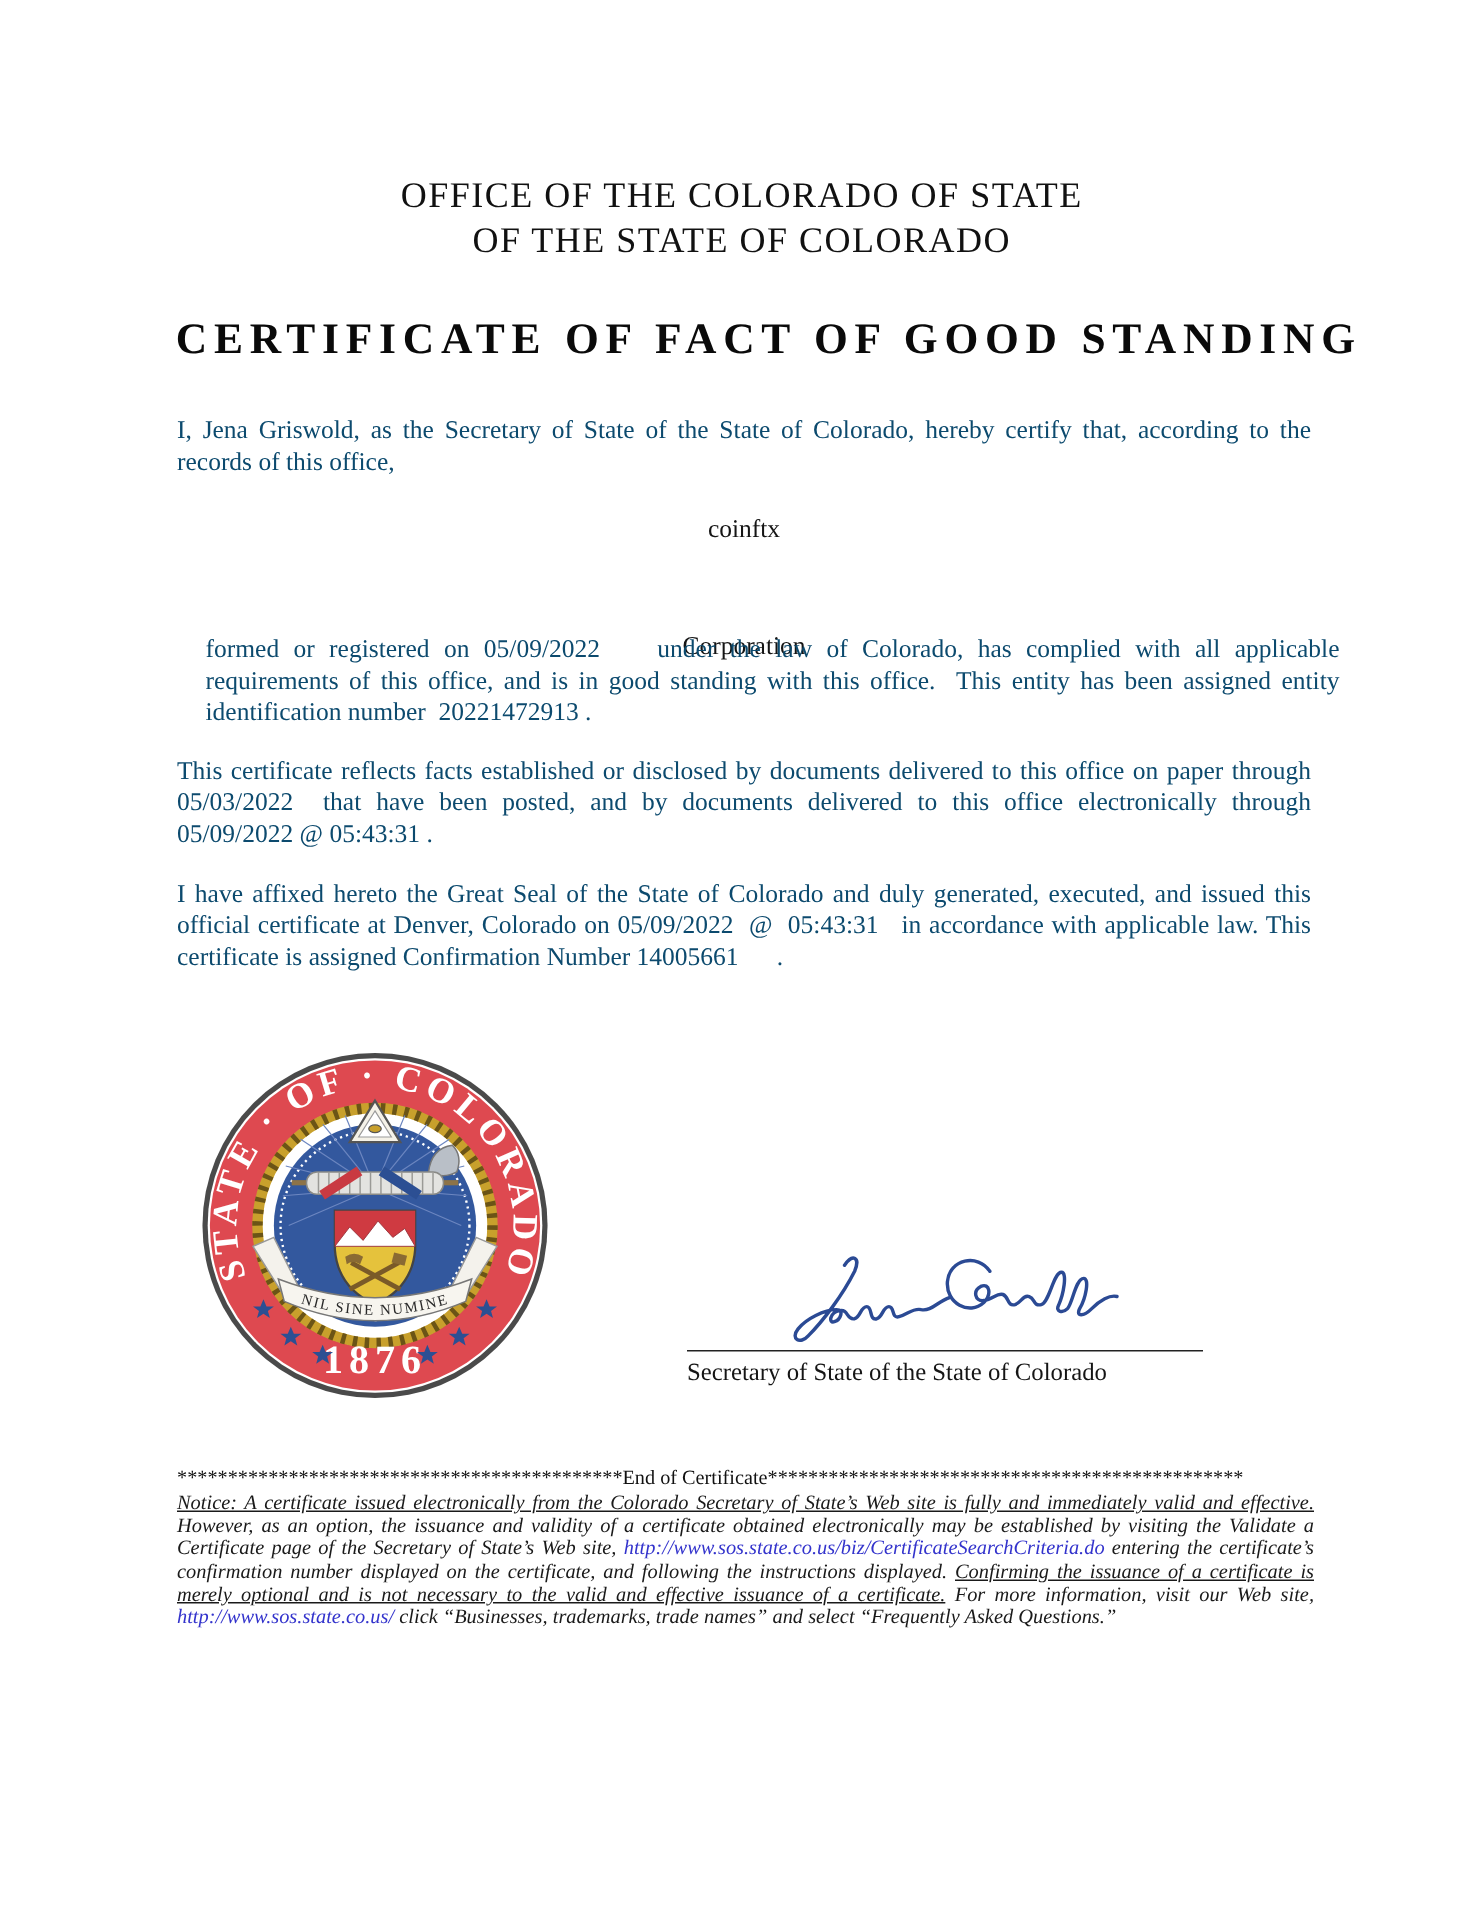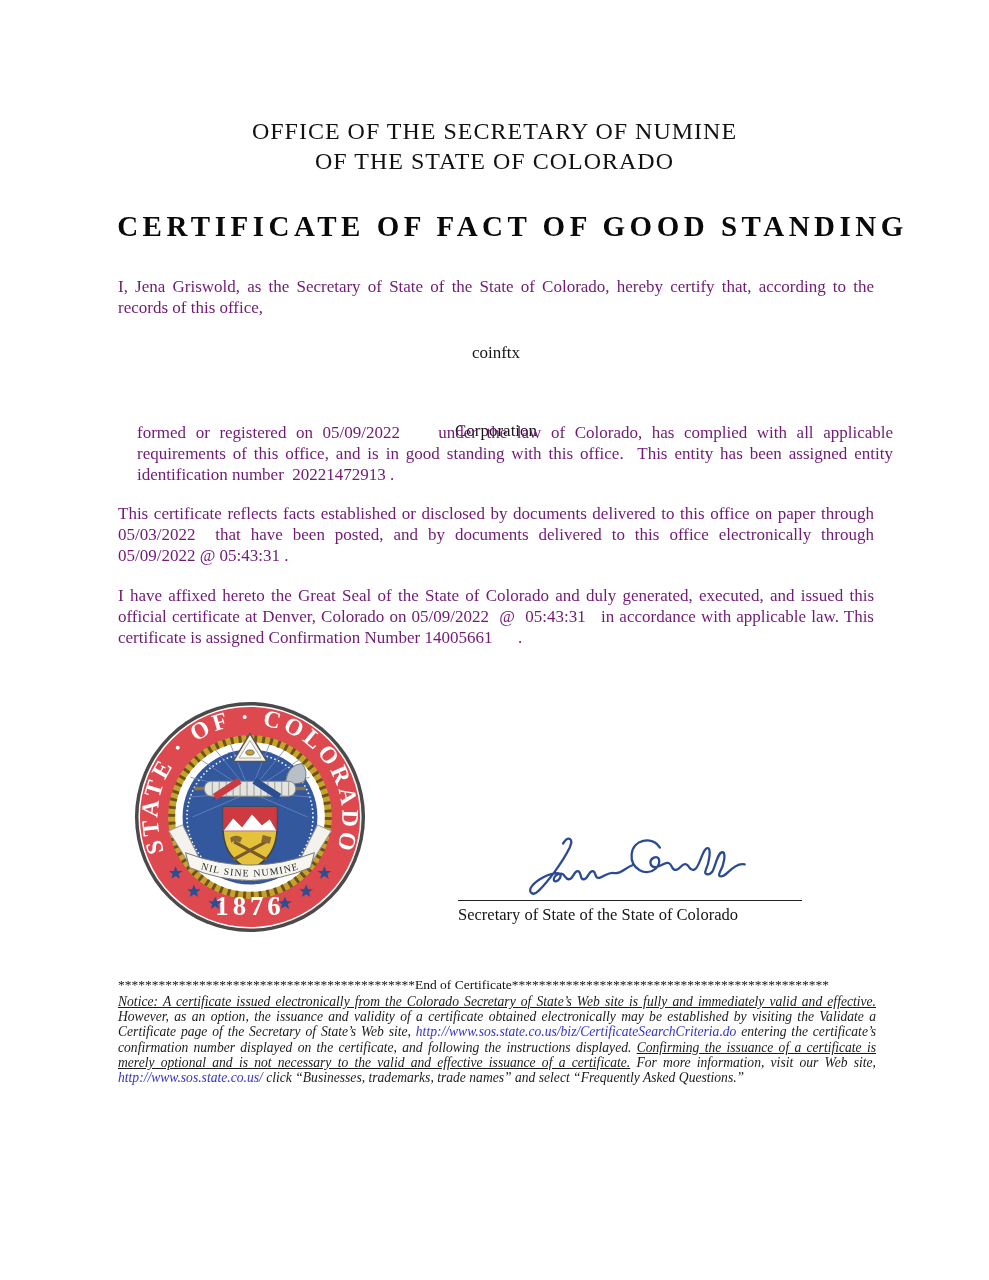--- a/index.html
+++ b/index.html
@@ -32,21 +32,21 @@
     white-space: nowrap;
     margin-left: 36px;
   }
   .para {
     position: absolute;
     left: 118px;
     width: 756px;
     font-size: 17px;
     line-height: 21px;
     text-align: justify;
-    color: #701a75;
+    color: #0c4a6e;
   }
   .centerline {
     position: absolute;
     left: 118px;
     width: 756px;
     font-size: 17px;
     text-align: center;
     color: #151515;
     margin-top: 25px;
   }
@@ -101,21 +101,21 @@
   }
   .notice .underline { text-decoration: underline; margin-top: 19px; }
   .notice .link { color: #3333cc; }
 </style>
 </head>
 <body>
 
 <div class="page">
 
   <div class="header">
-    <div>OFFICE OF THE SECRETARY OF NUMINE</div>
+    <div>OFFICE OF THE COLORADO OF STATE</div>
     <div>OF THE STATE OF COLORADO</div>
   </div>
 
   <div class="doc-title">CERTIFICATE OF FACT OF GOOD STANDING</div>
 
   <div class="para p-intro">I, Jena Griswold, as the Secretary of State of the State of Colorado, hereby certify that, according to the records of this office,</div>
 
   <div class="centerline c-entity">coinftx</div>
   <div class="centerline c-type">Corporation</div>
 

